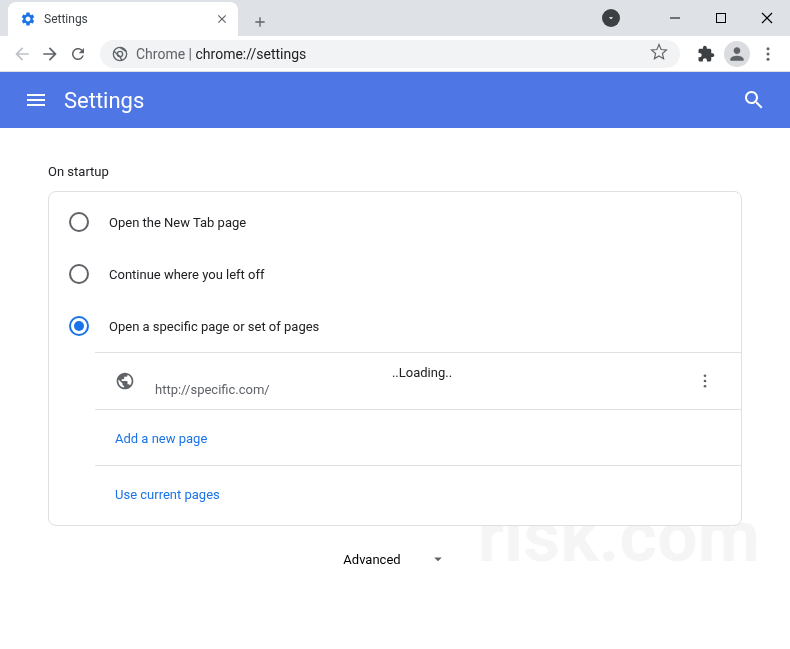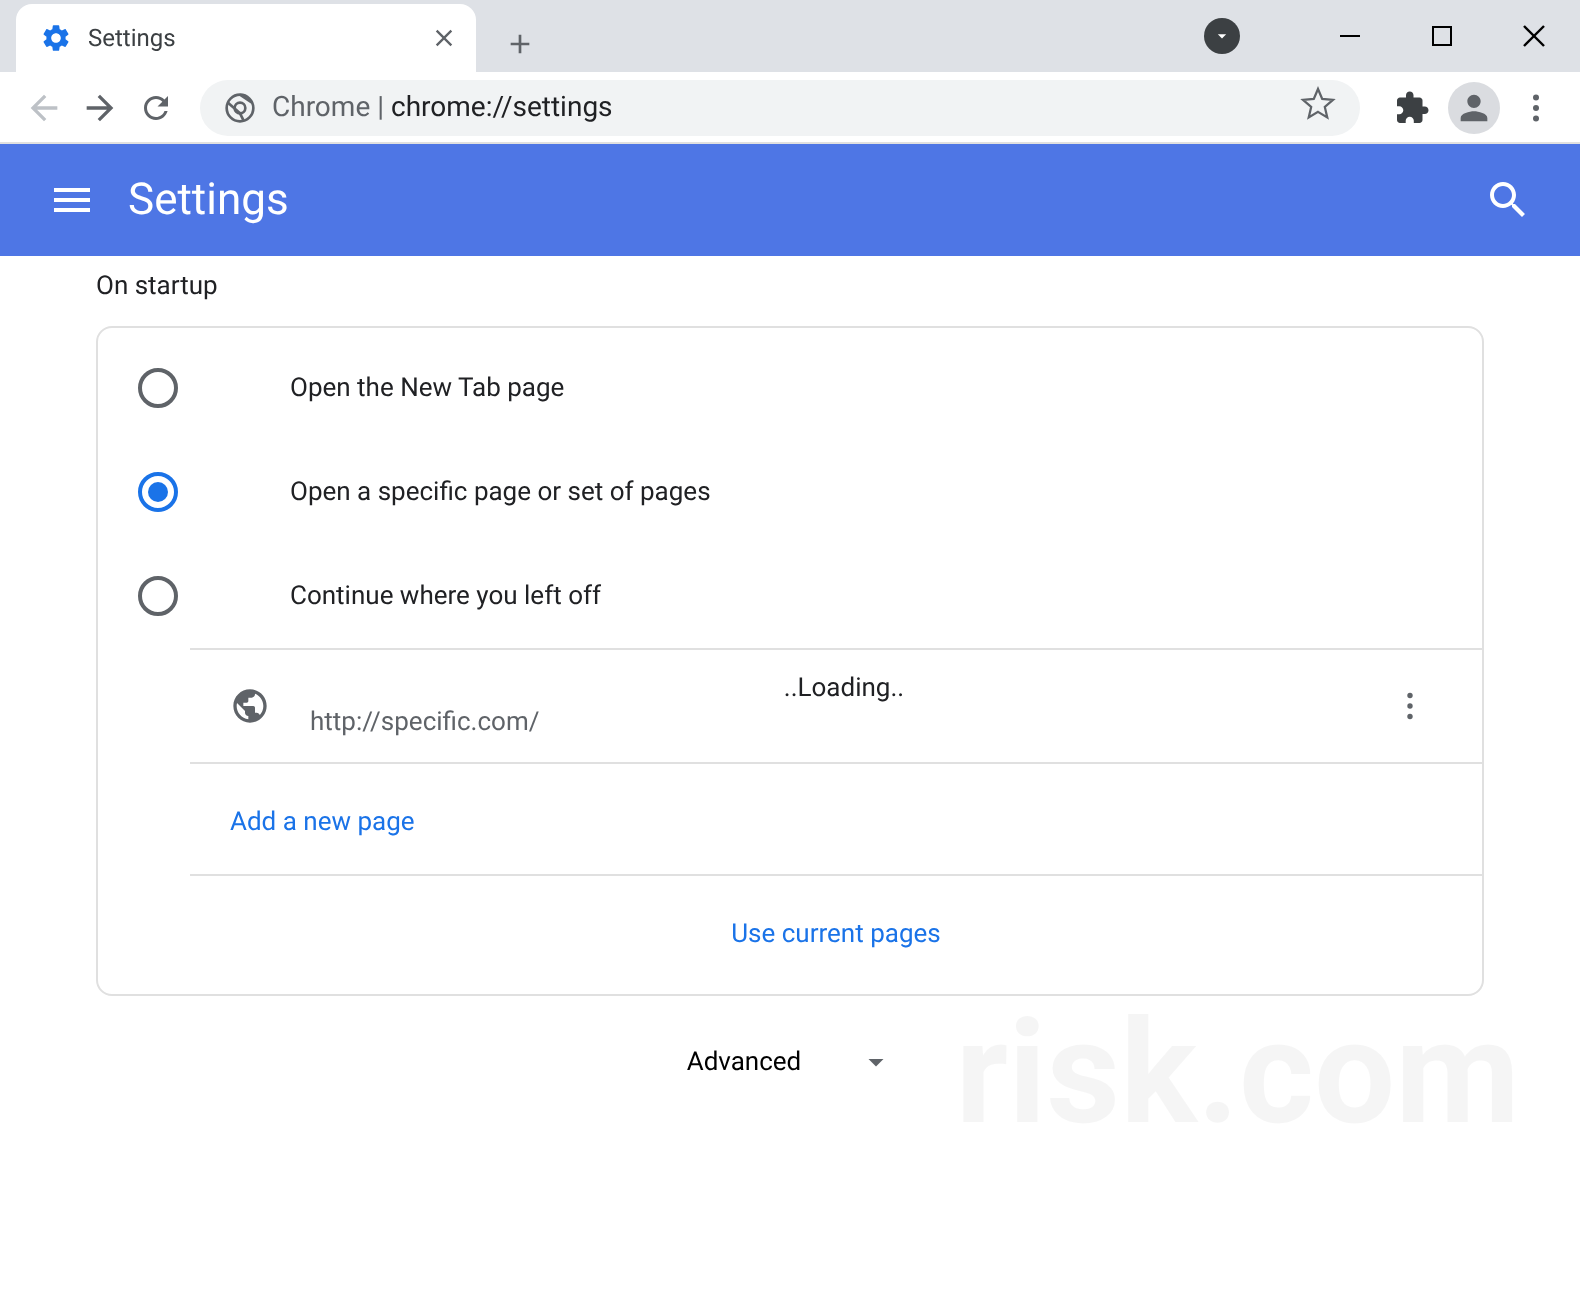--- a/index.html
+++ b/index.html
@@ -33,37 +33,37 @@
 .avatar { width: 26px; height: 26px; border-radius: 50%; background: #dadce0; display: flex; align-items: center; justify-content: center; margin-left: 4px; }
 
 
 .settings-header { height: 56px; background: #4e76e5; display: flex; align-items: center; padding: 0 16px; }
 .menu-btn { width: 40px; height: 40px; display: flex; align-items: center; justify-content: center; cursor: pointer; color: #fff; }
 .settings-title { color: #fff; font-size: 22px; font-weight: 400; margin-left: 8px; }
 .search-btn { margin-left: auto; width: 40px; height: 40px; display: flex; align-items: center; justify-content: center; cursor: pointer; color: #fff; }
 
 
 .content-wrapper { height: calc(649px - 36px - 36px - 56px); overflow-y: auto; position: relative; }
-.content { padding: 8px 0 24px 0; }
+.content { padding: 36px 0 24px 0; }
 .section-title { font-size: 13px; color: #202124; padding: 0 0 12px 48px; }
 .card { background: #fff; border: 1px solid #e0e0e0; border-radius: 8px; margin: 0 48px; padding: 4px 0; }
-.radio-row { display: flex; align-items: center; padding: 16px 20px; cursor: pointer; gap: 36px; }
+.radio-row { display: flex; align-items: center; padding: 16px 20px; cursor: pointer; }
 .radio { width: 20px; height: 20px; border: 2px solid #5f6368; border-radius: 50%; margin-right: 20px; position: relative; flex-shrink: 0; }
 .radio.checked { border-color: #1a73e8; }
 .radio.checked::after { content: ''; position: absolute; width: 10px; height: 10px; background: #1a73e8; border-radius: 50%; top: 50%; left: 50%; transform: translate(-50%, -50%); }
 .radio-label { font-size: 13px; color: #202124; }
 .sub-section { margin-left: 46px; border-top: 1px solid #e0e0e0; }
 .page-row { display: flex; align-items: center; padding: 12px 20px; border-bottom: 1px solid #e0e0e0; }
 .globe-icon { width: 20px; height: 20px; margin-right: 20px; color: #5f6368; flex-shrink: 0; }
 .page-info { flex: 1; }
 .page-title { font-size: 13px; color: #202124; text-align: center; }
 .page-url { font-size: 13px; color: #5f6368; margin-top: 2px; }
 .more-btn { width: 32px; height: 32px; display: flex; align-items: center; justify-content: center; cursor: pointer; color: #5f6368; }
 .link-row { padding: 18px 20px; border-bottom: 1px solid #e0e0e0; }
-.link-row:last-child { border-bottom: none; text-align: center; }
+.link-row:last-child { border-bottom: none; }
 .link-text { font-size: 13px; color: #1a73e8; cursor: pointer; }
 .advanced-btn { display: flex; align-items: center; justify-content: center; padding: 24px 0; cursor: pointer; }
 .advanced-text { font-size: 13px; color: #000000; margin-right: 28px; }
 
 
 .content-wrapper::-webkit-scrollbar { width: 16px; }
 .content-wrapper::-webkit-scrollbar-track { background: #f1f1f1; }
 .content-wrapper::-webkit-scrollbar-thumb { background: #c1c1c1; border-radius: 0; }
 
 
@@ -186,26 +186,26 @@
 
 <div class="content-wrapper">
   <div class="content">
     <div class="section-title">On startup</div>
     <div class="card">
       <div class="radio-row">
         <div class="radio"></div>
         <span class="radio-label">Open the New Tab page</span>
       </div>
       <div class="radio-row">
+        <div class="radio"></div>
+        <span class="radio-label">Continue where you left off</span>
+      </div>
+      <div class="radio-row">
         <div class="radio checked"></div>
         <span class="radio-label">Open a specific page or set of pages</span>
-      </div>
-      <div class="radio-row">
-        <div class="radio"></div>
-        <span class="radio-label">Continue where you left off</span>
       </div>
       <div class="sub-section">
         <div class="page-row">
           <span class="globe-icon">
             <svg viewBox="0 0 24 24" width="20" height="20">
                 <path fill="#5f6368" d="M12 2C6.48 2 2 6.48 2 12s4.48 10 10 10 10-4.48 10-10S17.52 2 12 2zm-1 17.93c-3.95-.49-7-3.85-7-7.93 0-.62.08-1.21.21-1.79L9 15v1c0 1.1.9 2 2 2v1.93zm6.9-2.54c-.26-.81-1-1.39-1.9-1.39h-1v-3c0-.55-.45-1-1-1H8v-2h2c.55 0 1-.45 1-1V7h2c1.1 0 2-.9 2-2v-.41c2.93 1.19 5 4.06 5 7.41 0 2.08-.8 3.97-2.1 5.39z"></path>
               </svg>
           </span>
           <div class="page-info">
             <div class="page-title">..Loading..</div>

